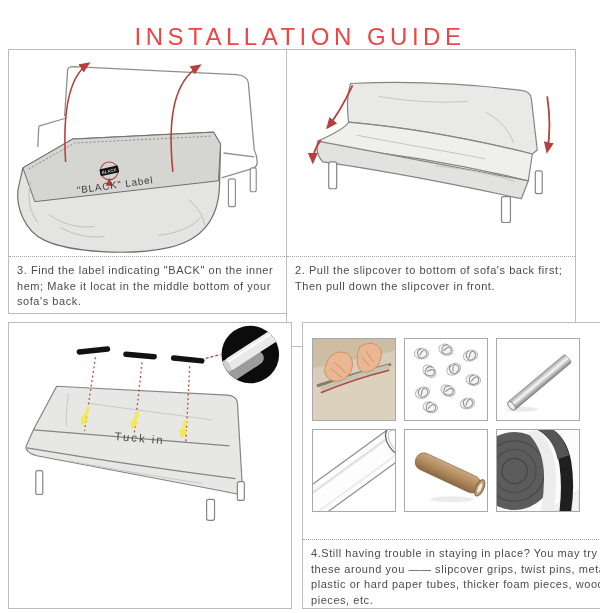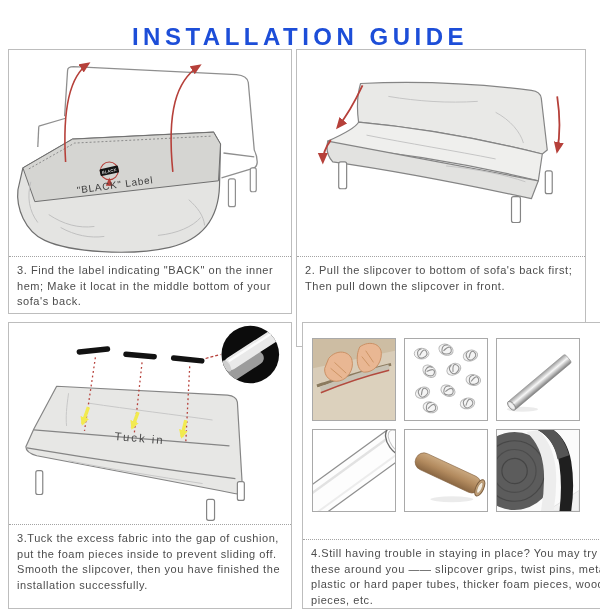--- a/index.html
+++ b/index.html
@@ -1,22 +1,22 @@
 <!DOCTYPE html>
 <html><head>
 <meta charset="utf-8">
 <style>
   html,body{margin:0;padding:0}
   body{width:600px;height:613px;background:#ffffff;position:relative;overflow:hidden;
        font-family:"Liberation Sans",sans-serif;}
   .title{position:absolute;top:7px;left:0;width:100%;text-align:center;
-         font-size:24px;letter-spacing:4.5px;color:#1d4ed8;font-weight:700;white-space:nowrap}
+         font-size:24px;letter-spacing:4.5px;color:#ef4444;font-weight:400;white-space:nowrap}
   .panel{position:absolute;border:1px solid #bdbdbd;background:#fff;display:flex;flex-direction:column;box-sizing:border-box}
   #p1{left:8px;top:49px;width:284px;height:265px}
-  #p2{left:296px;top:49px;width:290px;height:298px}
+  #p2{left:286px;top:49px;width:290px;height:298px}
   #p3{left:8px;top:322px;width:284px;height:287px}
   #p4{left:302px;top:322px;width:326px;height:287px}
   .art{flex:0 0 auto}
   #p1 .art,#p2 .art{height:206px}
   #p3 .art,#p4 .art{height:201px}
   .caption{flex:1;border-top:1px dotted #a3a3a3;padding:6px 8px 4px 8px;
            font-size:11px;line-height:1.43;letter-spacing:.55px;color:#4c4c4c}
   .art svg{display:block;width:100%;height:100%}
   .photo-grid{display:grid;grid-template-columns:repeat(3,84px);grid-auto-rows:83px;gap:8px;padding:15px 0 0 9px}
   .tile{border:1px solid #a9a9a9;background:#fff;overflow:hidden}
@@ -167,21 +167,20 @@
             <rect x="-36" y="-6.5" width="72" height="13" rx="6.5" fill="#e9e9e9"></rect>
             <path d="M-30,-3 L30,-3" stroke="#ffffff" stroke-width="2.4" opacity="0.85"></path>
             <ellipse cx="-34" cy="0" rx="3" ry="6.5" fill="#cfcfcf"></ellipse>
           </g>
         </g>
       </g>
 
       <text transform="translate(106,117) rotate(5)" font-size="11.5" letter-spacing="2" fill="#4c4c4c">Tuck in</text>
     </svg>
   </div>
-  <div class="caption">3.Tuck the excess fabric into the gap of cushion, put the foam pieces inside to prevent sliding off. Smooth the slipcover, then you have finished the installation successfully.</div>
 </div>
 
 <div class="panel" id="p4">
   <div class="art photo-grid">
 
     <div class="tile">
       <svg viewBox="0 0 84 83">
         <rect width="84" height="83" fill="#d9cdb9"></rect>
         <polygon points="0,0 84,0 84,12 0,30" fill="#cdbda3"></polygon>
         <polygon points="0,46 84,26 84,83 0,83" fill="#dcd1bd"></polygon>

